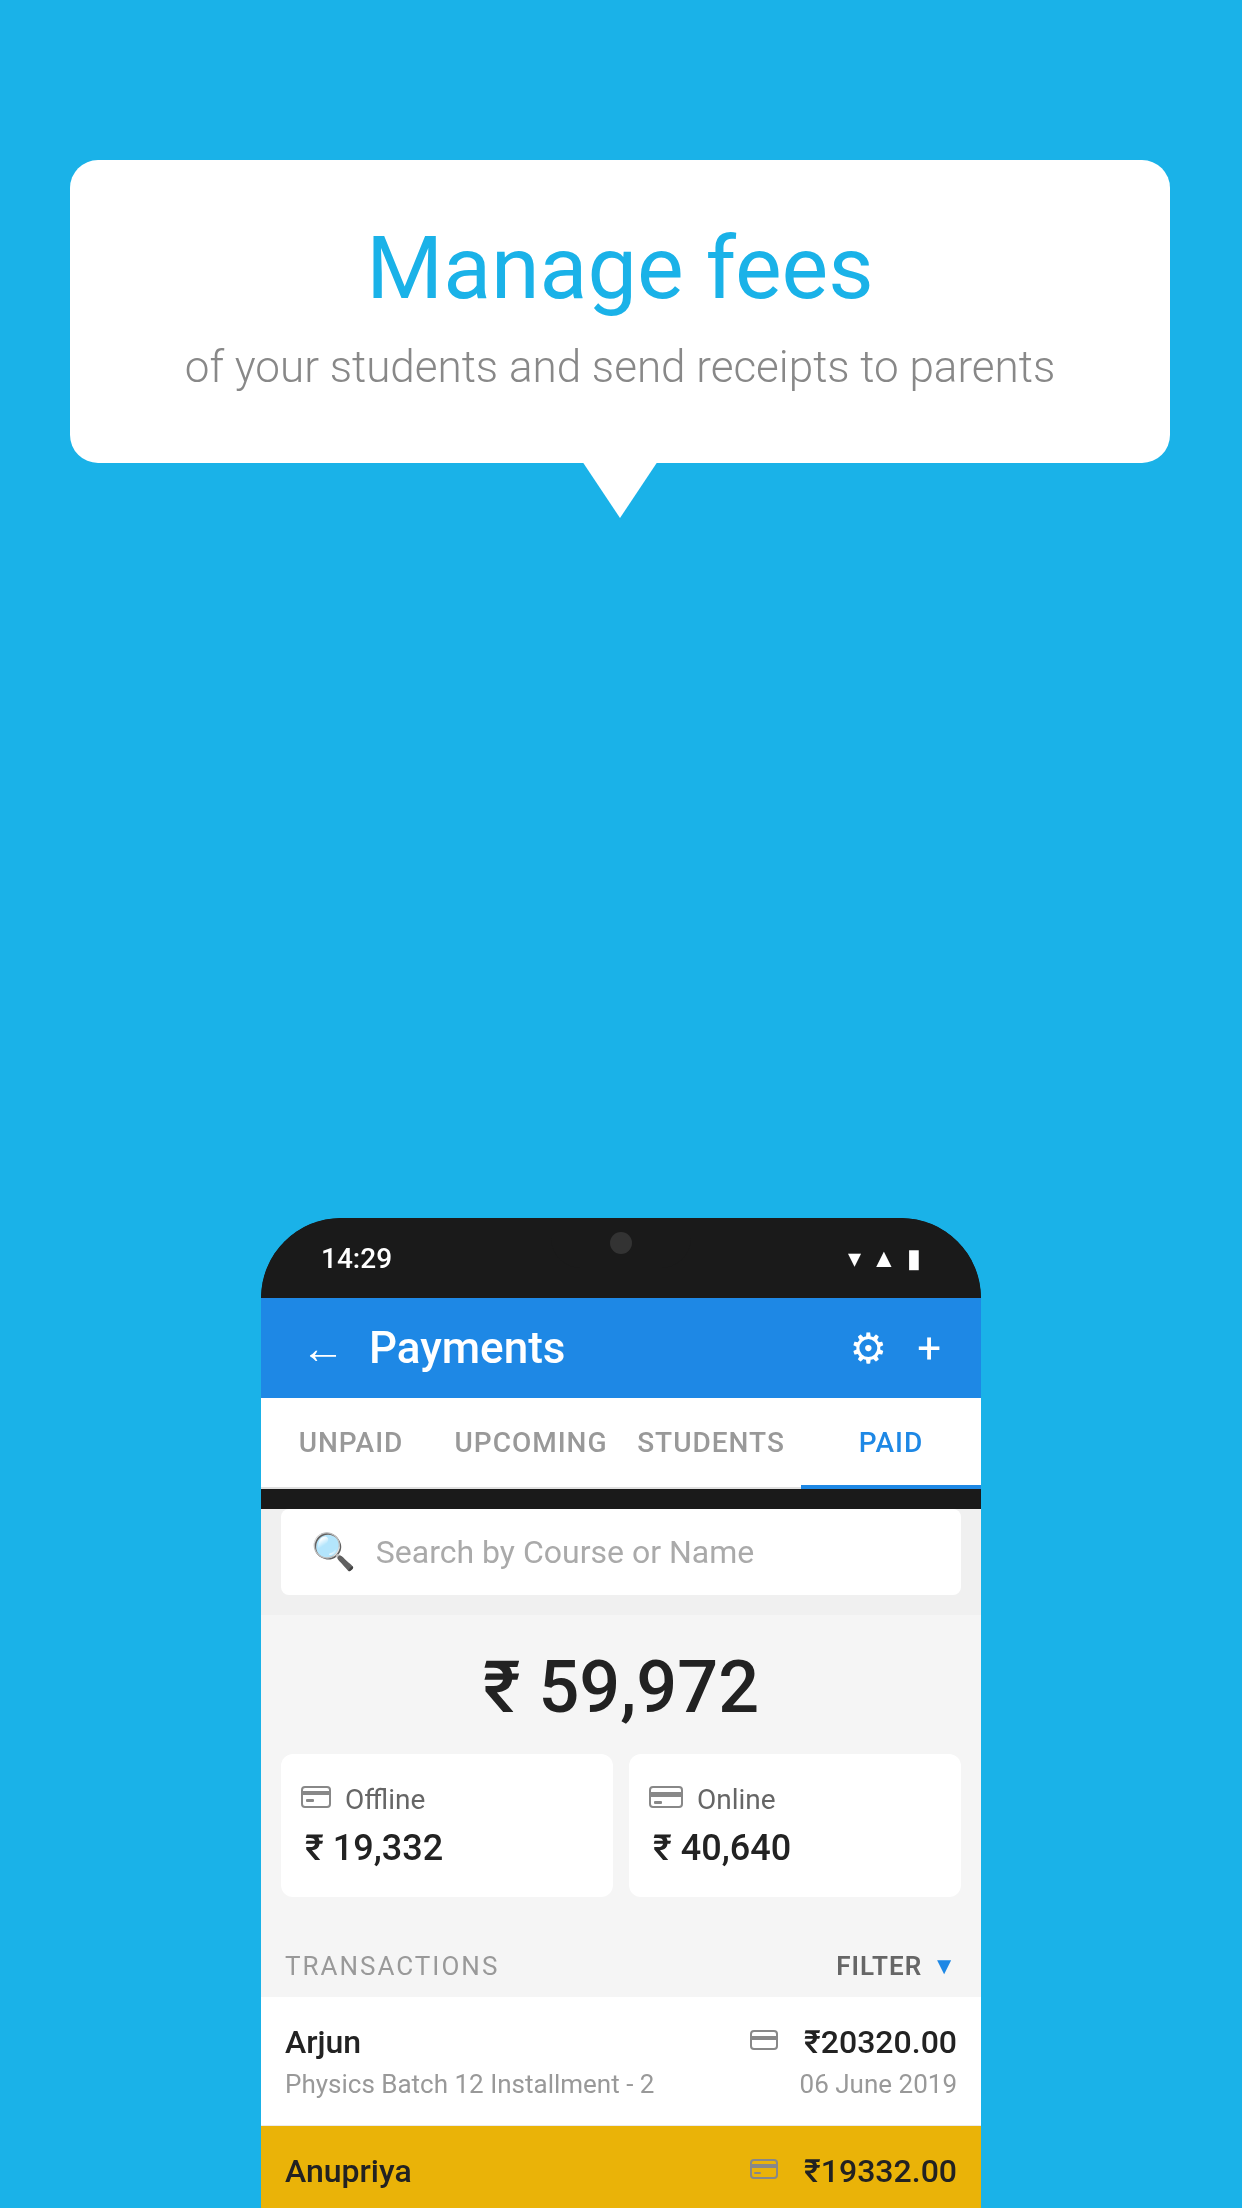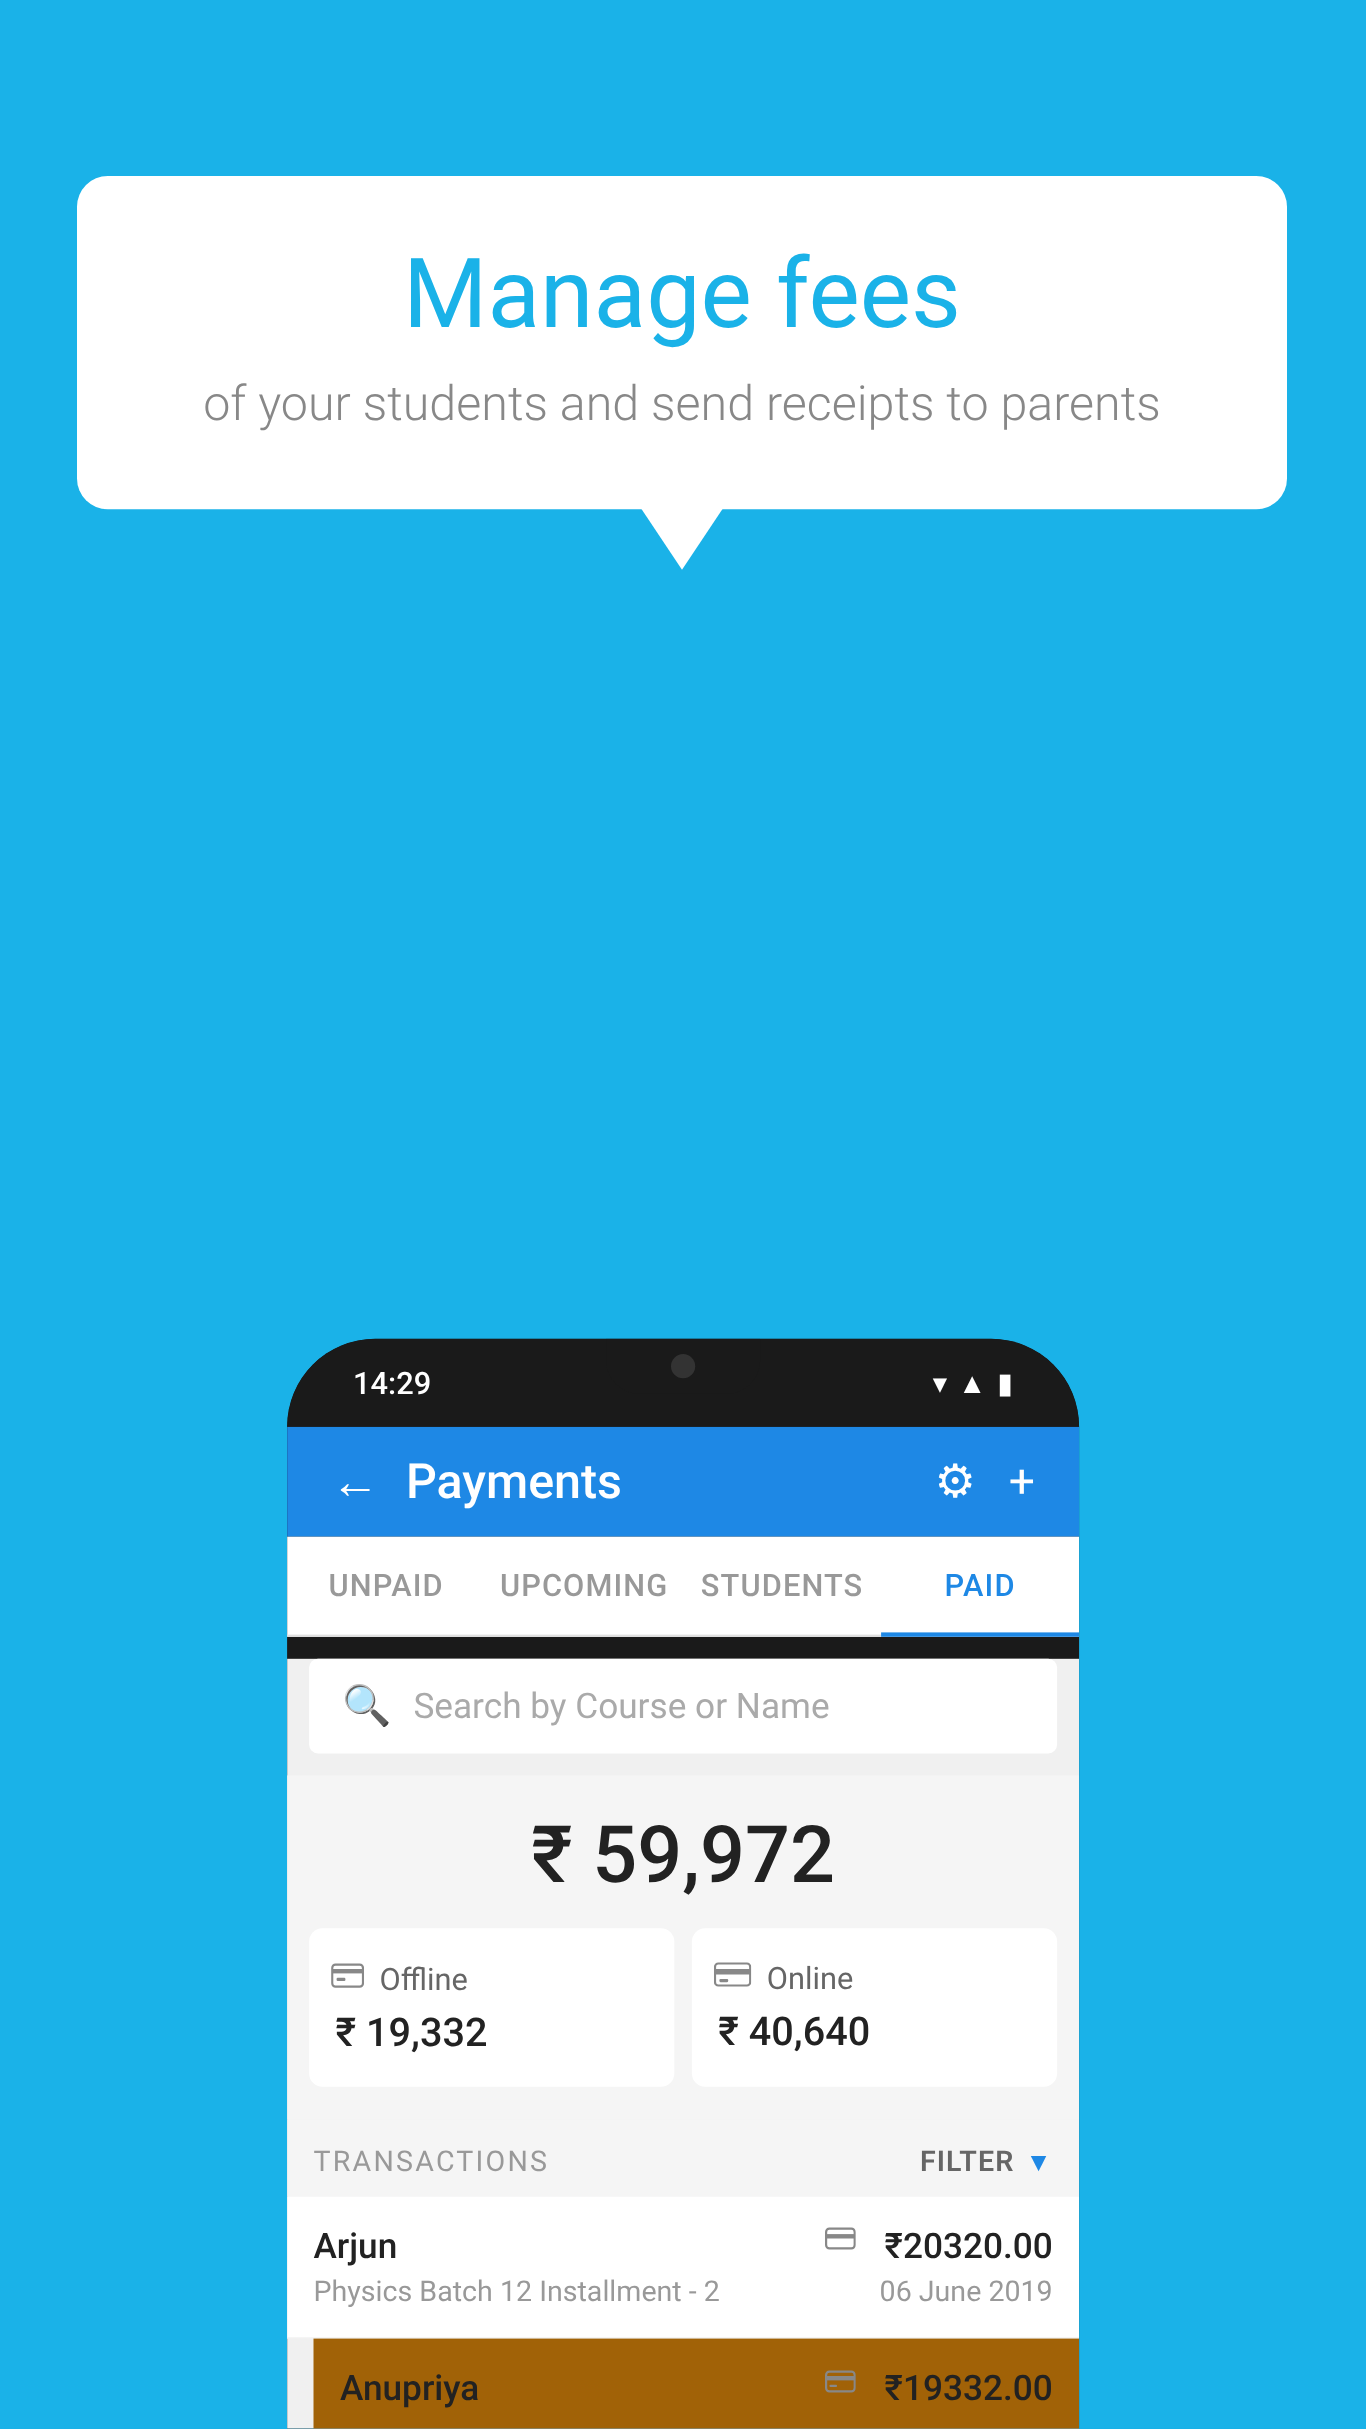--- a/index.html
+++ b/index.html
@@ -319,20 +319,21 @@
     }
 
     .transaction-name {
       color: #222;
       font-size: 32px;
       font-weight: 500;
     }
 
     .transaction-amount-wrap {
       display: flex;
+      align-items: center;
       gap: 26px;
     }
 
     .transaction-type-icon {
       color: #888;
       font-size: 26px;
     }
 
     .transaction-amount {
       color: #222;
@@ -350,23 +351,22 @@
       font-size: 26px;
     }
 
     .transaction-date {
       color: #999;
       font-size: 26px;
     }
 
     
     .transaction-row-partial {
-      background: #a16207;
+      background: #eab308;
       padding: 26px 24px 10px;
-      margin-left: 24px;
     }
   </style>
 </head>
 <body>
 
 <div style="position:absolute;top:0;left:0;width:1242px;height:2208px;background:#1ab2e8;"></div>
 
 <div class="speech-bubble-container">
   <div class="speech-bubble">
     <div class="bubble-title">Manage fees</div>

